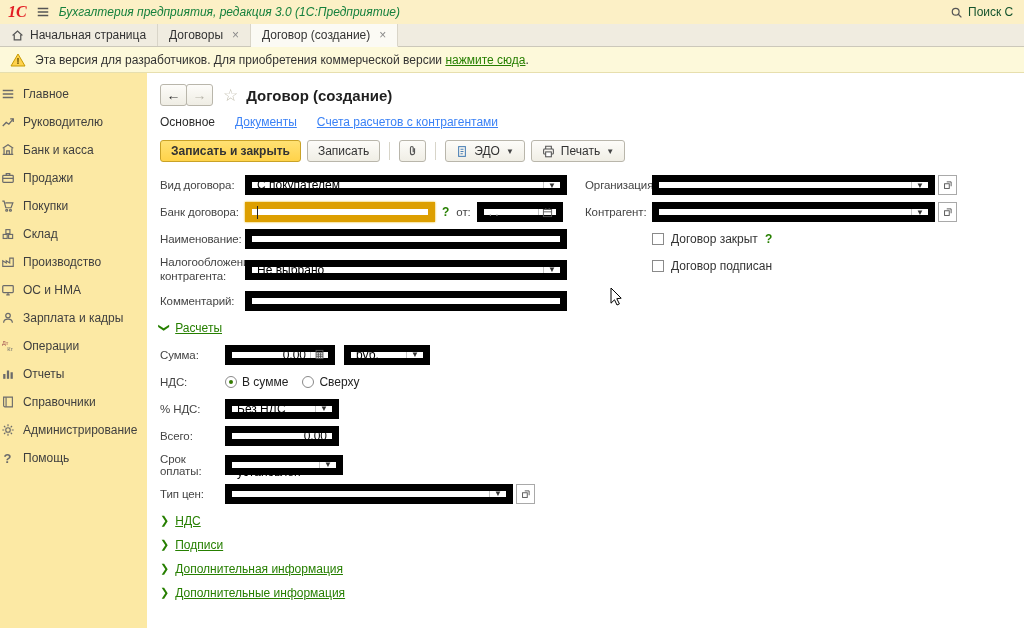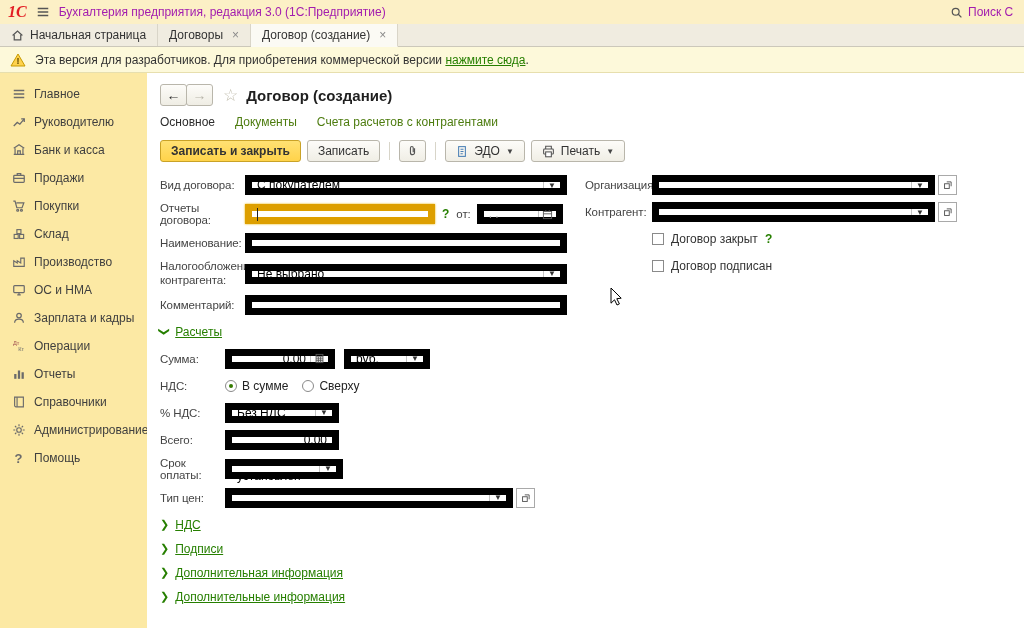--- a/index.html
+++ b/index.html
@@ -7,54 +7,54 @@
   body {
     width:1024px; height:629px; overflow:hidden; position:relative;
     font-family:"Liberation Sans","DejaVu Sans",sans-serif;
     font-size:12px; color:#333; background:#fff;
   }
   svg { display:block; }
 
   
   .topbar { height:24px; background:#fcf0c6; display:flex; align-items:center; padding:0 8px; gap:9px; }
   .logo { color:#e31e24; font-weight:700; font-style:italic; font-size:16px; font-family:"Liberation Serif",serif; line-height:1; }
-  .app-title { color:#a21caf; }
-  .topbar-right { margin-left:auto; display:flex; align-items:center; gap:5px; color:#a21caf; padding-right:0; width:66px; overflow:hidden; white-space:nowrap; }
+  .app-title { color:#15803d;font-style:italic; }
+  .topbar-right { margin-left:auto; display:flex; align-items:center; gap:5px; color:#14532d; padding-right:0; width:66px; overflow:hidden; white-space:nowrap; }
 
   
   .tabbar { height:23px; background:#f0ece0; border-bottom:1px solid #ccc8ba; display:flex; align-items:stretch; }
   .tab { display:flex; align-items:center; gap:6px; padding:0 11px; border-right:1px solid #d9d5c8; color:#333; cursor:pointer; white-space:nowrap; }
   .tab.active { background:#fbfaf4; margin-bottom:-1px; border-bottom:1px solid #fbfaf4; }
   .close-x { color:#8a8a8a; font-size:12px; margin-left:3px; line-height:1; }
 
   
   .warnbar { height:26px; background:#fdf9da; border-bottom:1px solid #e7dfae; display:flex; align-items:center; padding:0 10px; gap:9px; }
   .warnbar a { color:#267f00; }
 
   
   .bodywrap { display:flex; height:555px; }
   .sidebar { width:147px; flex:none; background:#fce9a4; padding-top:7px; }
-  .side-item { height:28px; display:flex; align-items:center; gap:8px; padding:0 6px 0 11px; color:#3f3f3f; cursor:pointer; }
+  .side-item { height:28px; display:flex; align-items:center; gap:8px; padding:0 6px 0 0; color:#3f3f3f; cursor:pointer; }
   .side-item .icon { width:15px; flex:none; display:flex; justify-content:center; color:#6b6b6b; }
   .q-ic { font-weight:700; color:#6b6b6b; font-size:13px; }
 
   .content { flex:1; background:#fff; padding:10px 0 0 13px; position:relative; overflow:hidden; }
 
   
   .doc-header { display:flex; align-items:center; height:24px; margin-bottom:7px; }
   .nav-group { display:flex; }
   .nav-btn { width:27px; height:22px; border:1px solid #b9b6ab; border-radius:3px; background:linear-gradient(#fdfcf9,#efede4); display:flex; align-items:center; justify-content:center; font-size:14px; color:#2f2f2f; cursor:pointer; }
   .nav-btn.fwd { margin-left:-1px; color:#b7b4a9; }
   .star { color:#c3bfb0; font-size:17px; margin:0 8px 0 10px; }
   .doc-title { font-size:15px; font-weight:700; color:#1f1f1f; }
 
   
   .doc-tabs { display:flex; align-items:center; gap:20px; margin:8px 0 11px; }
   .doc-tab-current { color:#2c2c2c; cursor:pointer; }
-  .doc-tab-link { color:#4d7c0f; cursor:pointer; }
+  .doc-tab-link { color:#3b82f6; text-decoration:underline; cursor:pointer; }
 
   
   .doc-toolbar { display:flex; align-items:center; gap:6px; margin-bottom:13px; }
   .btn { height:22px; display:inline-flex; align-items:center; gap:6px; padding:0 10px; border:1px solid #b9b6ab; border-radius:3px; background:linear-gradient(#fdfcf9,#f0eee5); color:#333; cursor:pointer; white-space:nowrap; }
   .btn.primary { background:linear-gradient(#ffe173,#ffd34a); border-color:#c9a227; font-weight:700; }
   .icon-btn { width:27px; padding:0; justify-content:center; }
   .dd-arrow { font-size:8px; color:#444; }
   .vsep { width:1px; height:18px; background:#d8d5c9; margin:0 3px; }
 
   
@@ -326,21 +326,21 @@
       <div class="col-left">
         <div class="frow">
           <span class="lbl">Вид договора:</span>
           <span class="inp combo w322">
             <span>С покупателем</span>
             <span class="dd-btn">▼</span>
           </span>
         </div>
 
         <div class="frow">
-          <span class="lbl">Отчеты договора:</span>
+          <span class="lbl">Банк договора:</span>
           <span class="inp focus w190">
               <span class="caret"></span>
             </span>
           <span class="help">?</span>
           <span class="lbl" style="width:auto;margin-right:6px">от:</span>
           <span class="inp combo w86 muted">
             <span>. .</span>
             <span class="tool-btn">
               <svg width="11" height="11" viewBox="0 0 16 16" fill="none" stroke="#555" stroke-width="1.3">
                   <rect x="2" y="3.5" width="12" height="10.5"></rect>

